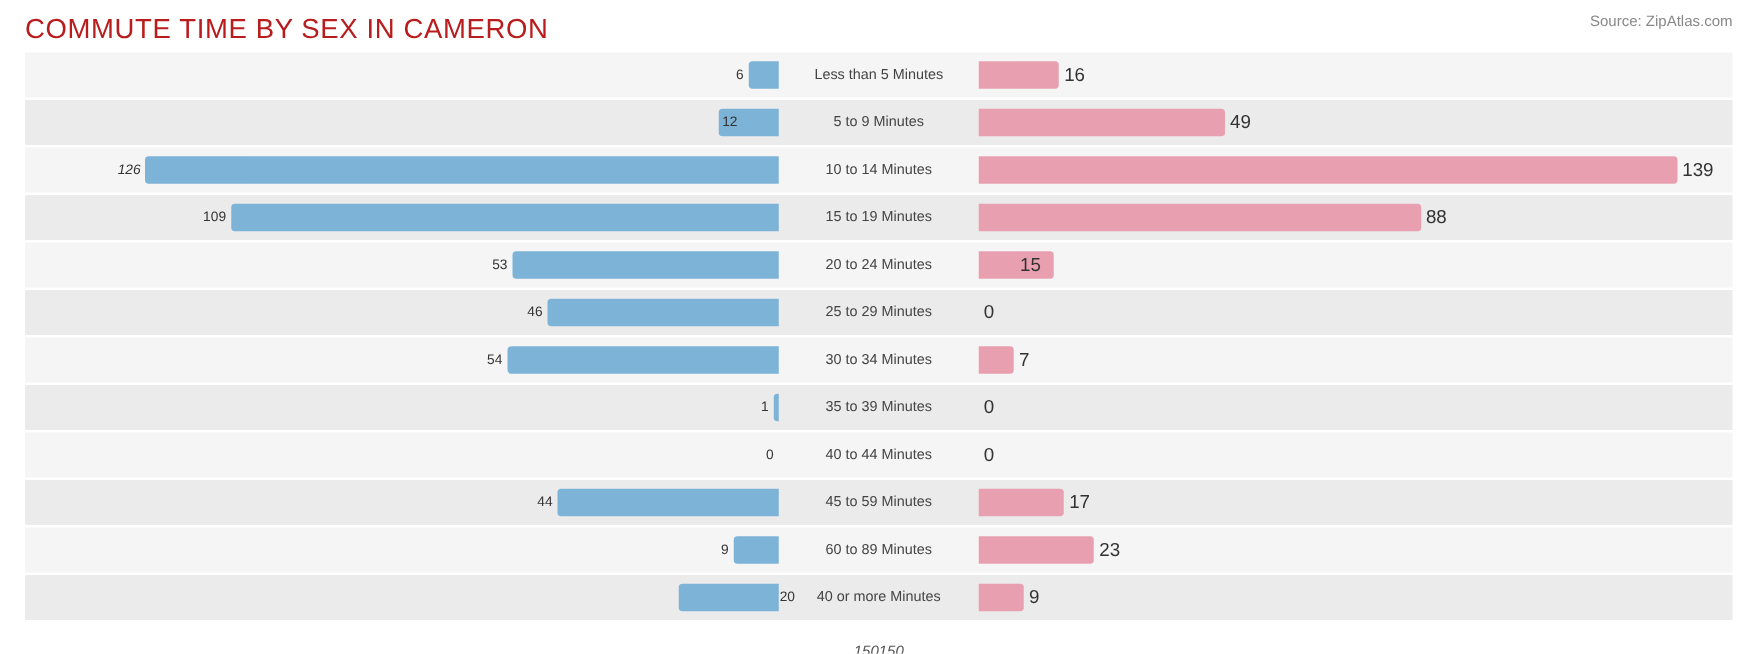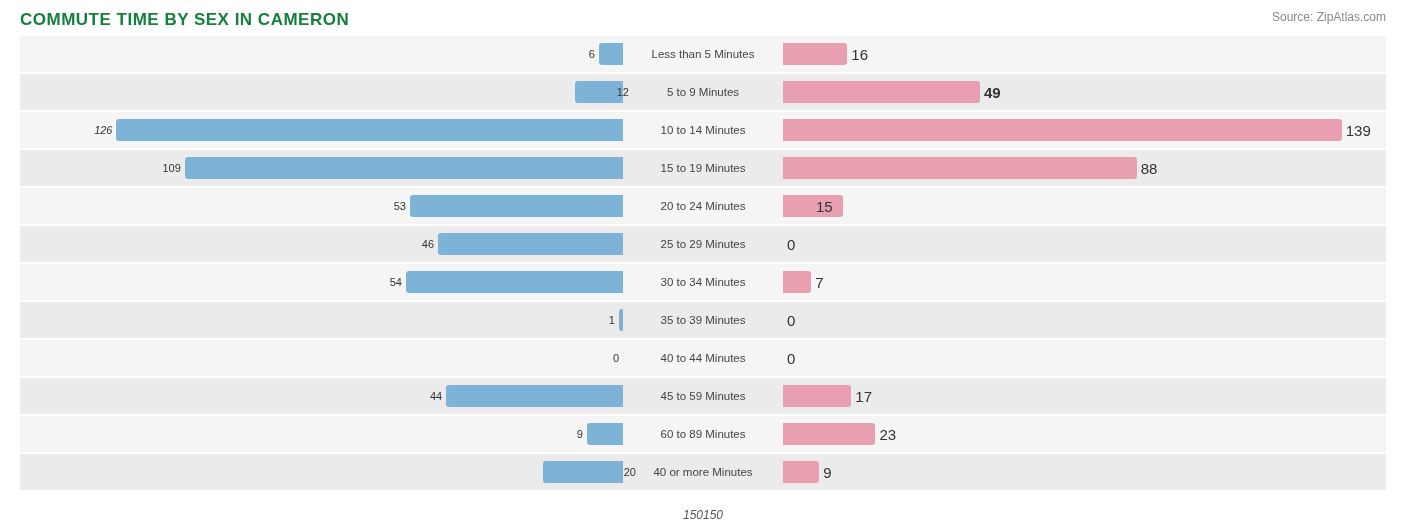--- a/index.html
+++ b/index.html
@@ -11,23 +11,23 @@
       overflow: hidden;
       position: relative;
     }
     .chart-container {
       width: 1406px;
       height: 523px;
       padding: 10px 20px 40px 20px;
       position: relative;
     }
     .chart-title {
-      font-size: 17px;
-      font-weight: bold;
-      color: #15803d;
+      font-size: 22px;
+      font-weight: normal;
+      color: #b91c1c;
       text-transform: uppercase;
       letter-spacing: 0.5px;
       margin-bottom: 6px;
     }
     .source-text {
       position: absolute;
       top: 10px;
       right: 20px;
       font-size: 12px;
       color: #888;
@@ -138,22 +138,22 @@
         <div class="bar-male" style="width: 24.12px; margin-right: 80px;"></div>
         <div class="bar-female" style="width: 64.32px; margin-left: 80px;"></div>
         <div class="label">Less than 5 Minutes</div>
         <div class="val-left" style="margin-right: 108.12px;">6</div>
         <div class="val-right" style="margin-left: 148.32px;">16</div>
       </div>
       <div class="row">
         <div class="bar-male" style="width: 48.24px; margin-right: 80px;"></div>
         <div class="bar-female" style="width: 196.98px; margin-left: 80px;"></div>
         <div class="label">5 to 9 Minutes</div>
-        <div class="val-left" style="margin-right: 74px;">12</div>
-        <div class="val-right" style="margin-left: 280.98px; font-weight: bold;">49</div>
+        <div class="val-left" style="margin-right: 113px;">12</div>
+        <div class="val-right" style="margin-left: 280.98px;">49</div>
       </div>
       <div class="row">
         <div class="bar-male" style="width: 506.52px; margin-right: 80px;"></div>
         <div class="bar-female" style="width: 558.78px; margin-left: 80px;"></div>
         <div class="label">10 to 14 Minutes</div>
         <div class="val-left" style="margin-right: 590.52px; font-style: italic;">126</div>
         <div class="val-right" style="margin-left: 642.78px;">139</div>
       </div>
       <div class="row">
         <div class="bar-male" style="width: 438.18px; margin-right: 80px;"></div>

